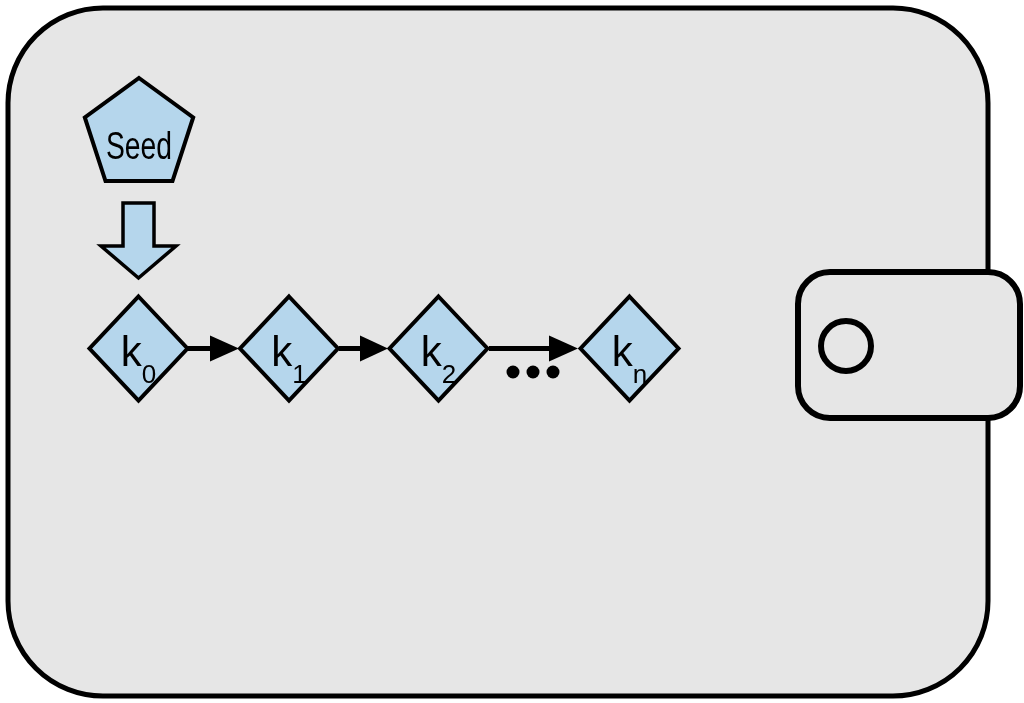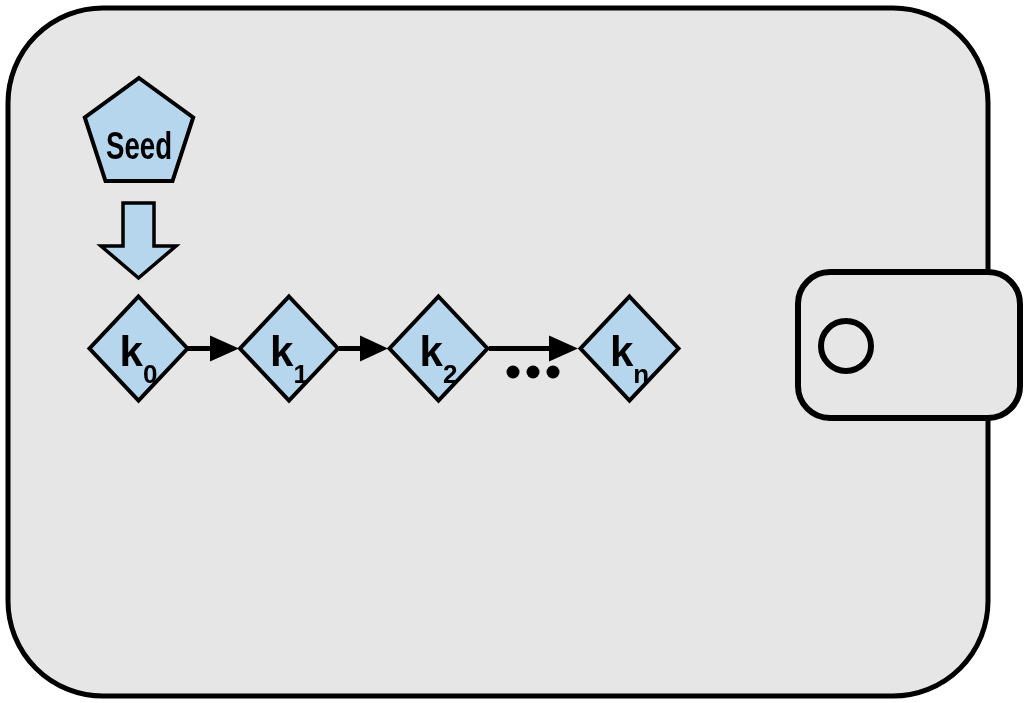--- a/index.html
+++ b/index.html
@@ -8,21 +8,20 @@
     background: #ffffff;
     width: 1024px;
     height: 703px;
     overflow: hidden;
     font-family: "Liberation Sans", sans-serif;
   }
   .stage {
     position: relative;
     width: 844px;
     height: 703px;
-    font-weight: bold;
   }
   svg { display: block; }
   .outline {
     stroke: #000000;
   }
   .seed-text {
     font-family: "Liberation Sans", sans-serif;
     font-size: 38px;
     fill: #000000;
   }

